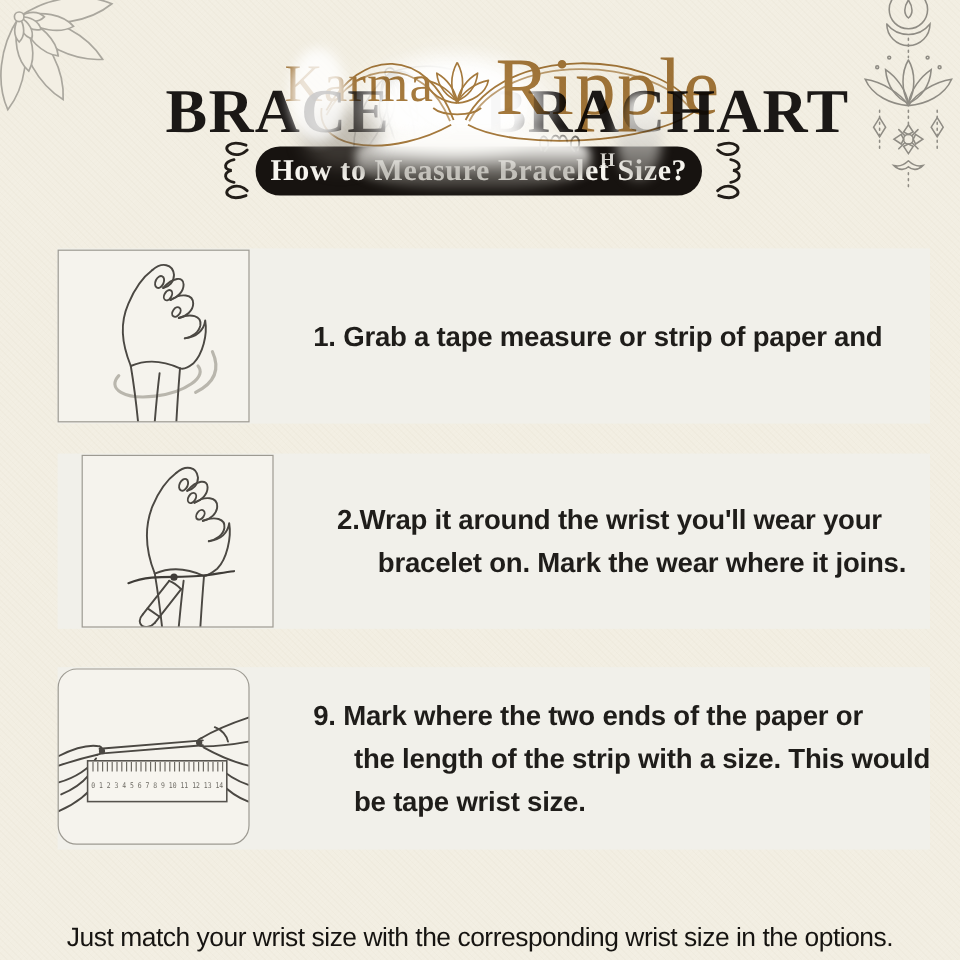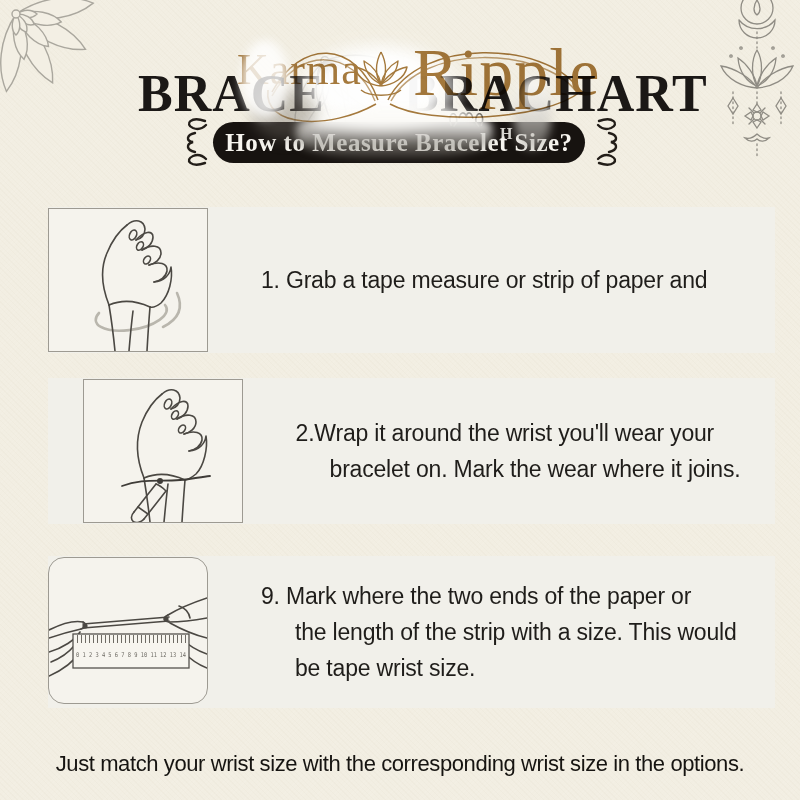--- a/index.html
+++ b/index.html
@@ -71,34 +71,34 @@
   .row1{top:207px;height:146px;}
   .row2{top:378px;height:146px;justify-content:center;}
   .row3{top:556px;height:152px;}
   .stepbox{
     flex:none;width:158px;background:#f5f3ed;border:1px solid #9d9a92;
     align-self:flex-start;margin-top:1px;
   }
   .row1 .stepbox,.row2 .stepbox{height:142px;}
   .row3 .stepbox{height:145px;border-radius:16px;}
   .steptext{
-    margin-left:53px;color:#1f1d1a;font-size:23px;font-weight:400;
+    margin-left:53px;color:#1f1d1a;font-size:23px;font-weight:700;
     letter-spacing:-.2px;line-height:36px;
   }
   .stepline{white-space:nowrap;}
   .stepline.cont{padding-left:34px;}
 
   .hand-art{stroke:#4b4843;fill:none;stroke-width:1.6;stroke-linecap:round;stroke-linejoin:round;}
   .loop{stroke:#b9b6ad;fill:none;stroke-width:2.6;stroke-linecap:round;}
   .mark{stroke:#3f3c38;fill:none;stroke-width:2;stroke-linecap:round;}
   .ruler-num{fill:#6e6b64;font-family:"DejaVu Sans Mono", monospace;font-size:6.5px;}
 
   
   .footer-note{
-    z-index:2;left:0;top:751px;width:800px;text-align:center;
+    z-index:2;left:0;top:768px;width:800px;text-align:center;
     color:#161411;font-size:22px;font-weight:500;letter-spacing:-.4px;
   }
 </style>
 </head>
 <body>
 
 <div class="canvas">
 
   <svg width="0" height="0" style="position:absolute">
     <defs>

